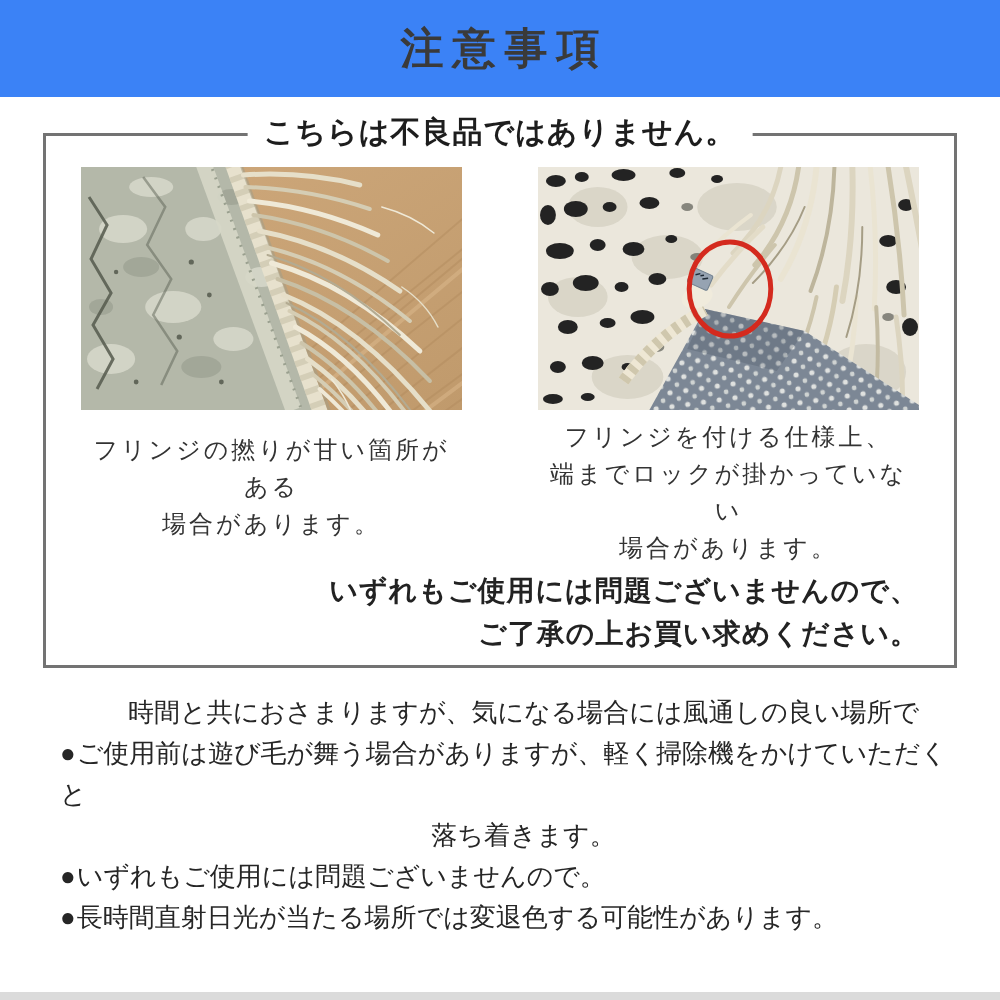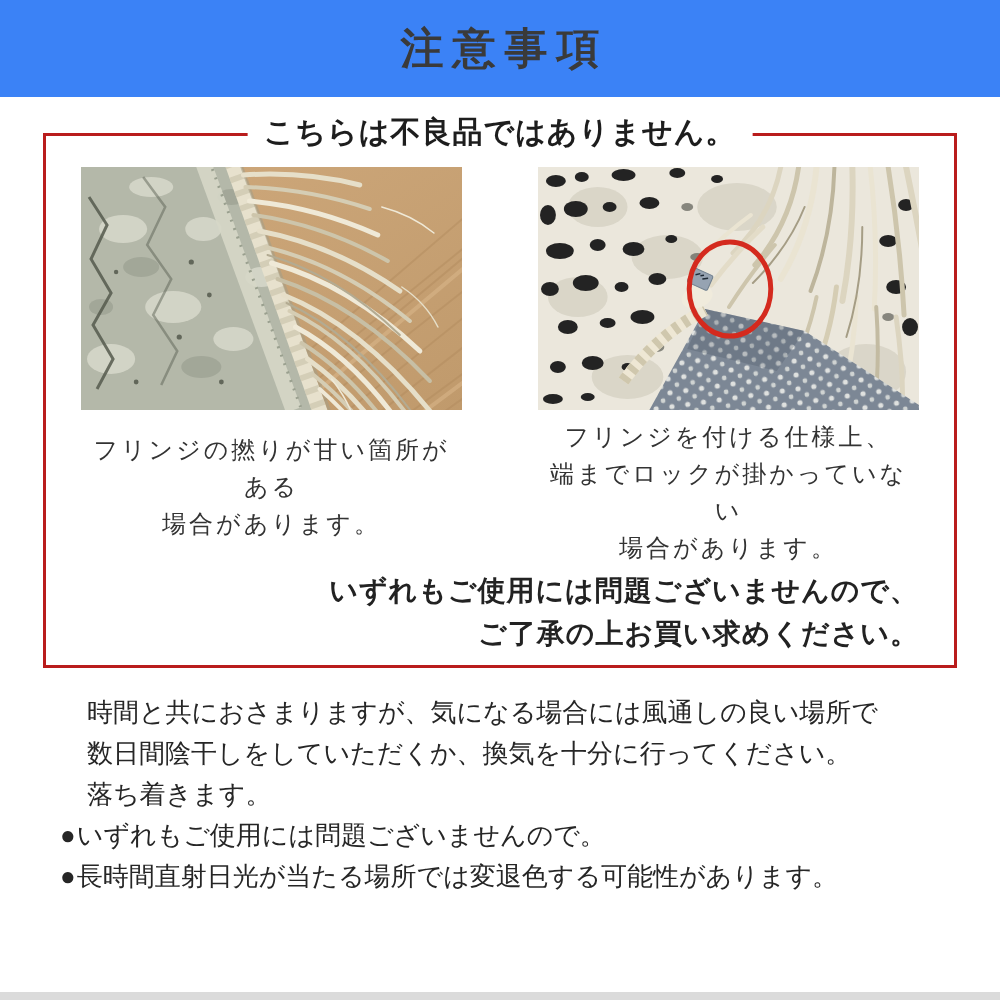--- a/index.html
+++ b/index.html
@@ -14,21 +14,21 @@
     height:97px; background:#3b82f6;
     display:flex; align-items:center; justify-content:center;
   }
   .band h1 {
     margin:0; font-size:43px; font-weight:600; letter-spacing:9px;
     color:#3a3a3a; padding-left:9px;
   }
   
   .notice-box {
     position:relative; margin:36px 43px 0 43px;
-    border:3px solid #b91c1c;
+    border:3px solid #737373;
     padding:31px 35px 10px 35px;
   }
   .box-title {
     position:absolute; top:0; left:50%;
     transform:translate(-50%,-58%);
     background:#ffffff; padding:0 16px; white-space:nowrap;
     font-size:30px; font-weight:800; letter-spacing:1px; color:#1d1d1d;
   }
   .photos { display:flex; justify-content:space-between; align-items:flex-start; }
   .col { margin:0; width:381px; }
@@ -43,21 +43,21 @@
     text-align:right; margin-top:2px;
     font-family:"Liberation Sans","DejaVu Sans",sans-serif;
     font-size:28px; font-weight:700; line-height:43px;
     letter-spacing:1px; color:#222222;
   }
   
   .notes {
     margin:24px 40px 0 60px;
     font-size:26px; line-height:41px; color:#262626;
   }
-  .note .line.cont { padding-left:27px; }
+  .note .line.cont { padding-left:27px;text-align:center; }
   .bullet { padding-right:1px; }
   
   .band-footer {
     position:absolute; left:0; bottom:0; width:1000px; height:8px;
     background:#dbdbdb;
   }
 </style>
 </head>
 <body>
 
@@ -272,23 +272,23 @@
 
   <div class="conclusion">
     <div>いずれもご使用には問題ございませんので、</div>
     <div>ご了承の上お買い求めください。</div>
   </div>
 </section>
 
 <section class="notes">
   <div class="note">
     <div class="line cont">時間と共におさまりますが、気になる場合には風通しの良い場所で</div>
-    <div class="line cont">数日間陰干しをしていただくか、換気を十分に行ってください。</div>
-  </div>
-  <div class="note">
+  </div>
+  <div class="note">
+    <div class="line first"><span class="bullet">●</span><span>ご使用前は遊び毛が舞う場合がありますが、軽く掃除機をかけていただくと</span></div>
     <div class="line cont">落ち着きます。</div>
   </div>
   <div class="note">
     <div class="line first"><span class="bullet">●</span><span>いずれもご使用には問題ございませんので。</span></div>
   </div>
   <div class="note">
     <div class="line first"><span class="bullet">●</span><span>長時間直射日光が当たる場所では変退色する可能性があります。</span></div>
   </div>
 
 </section>

